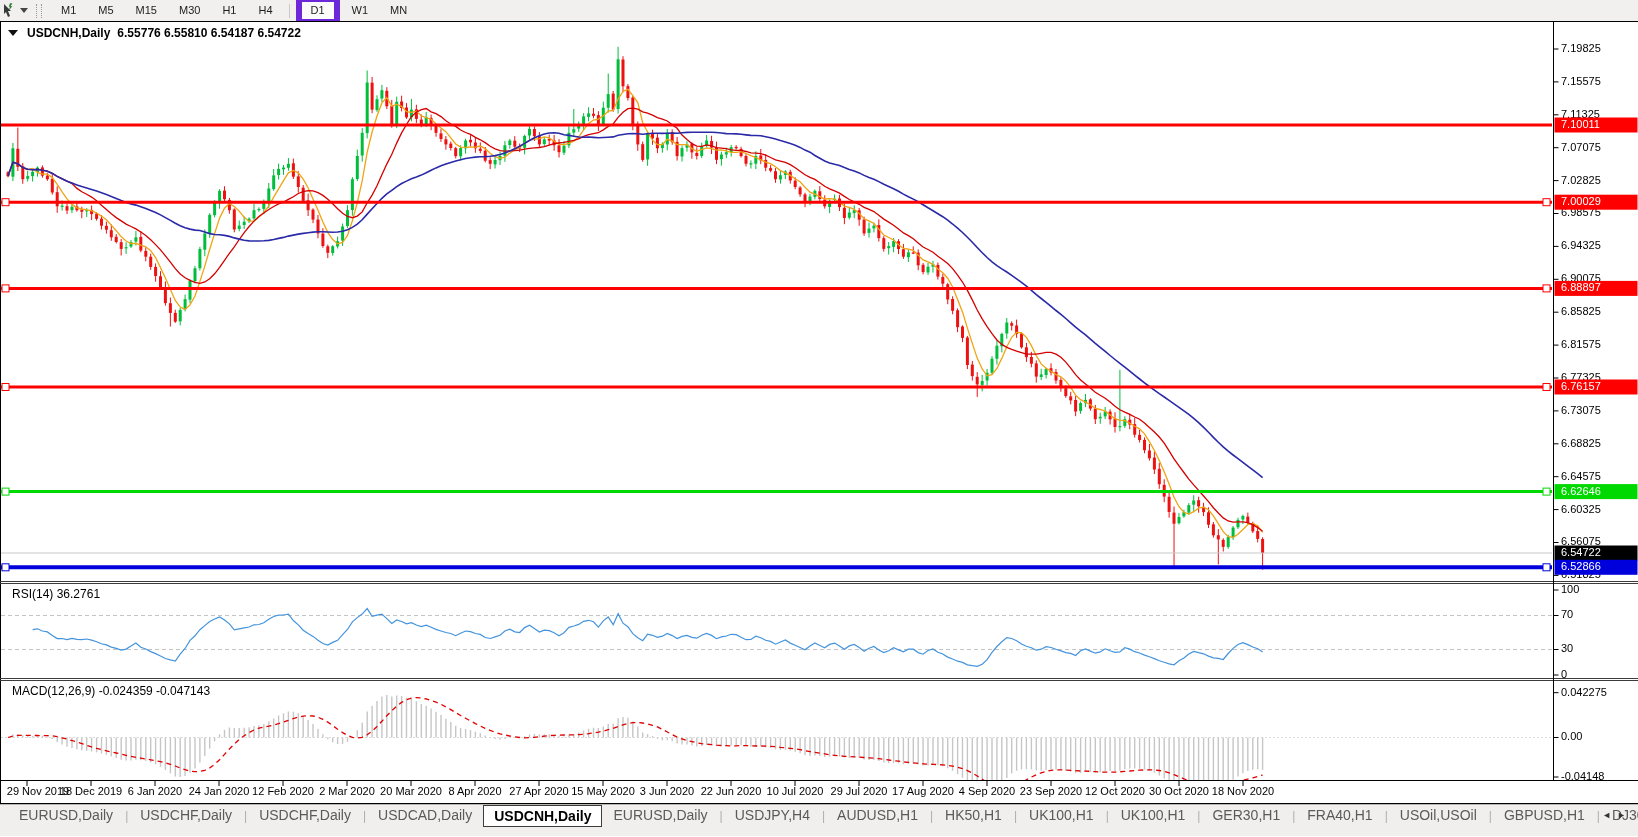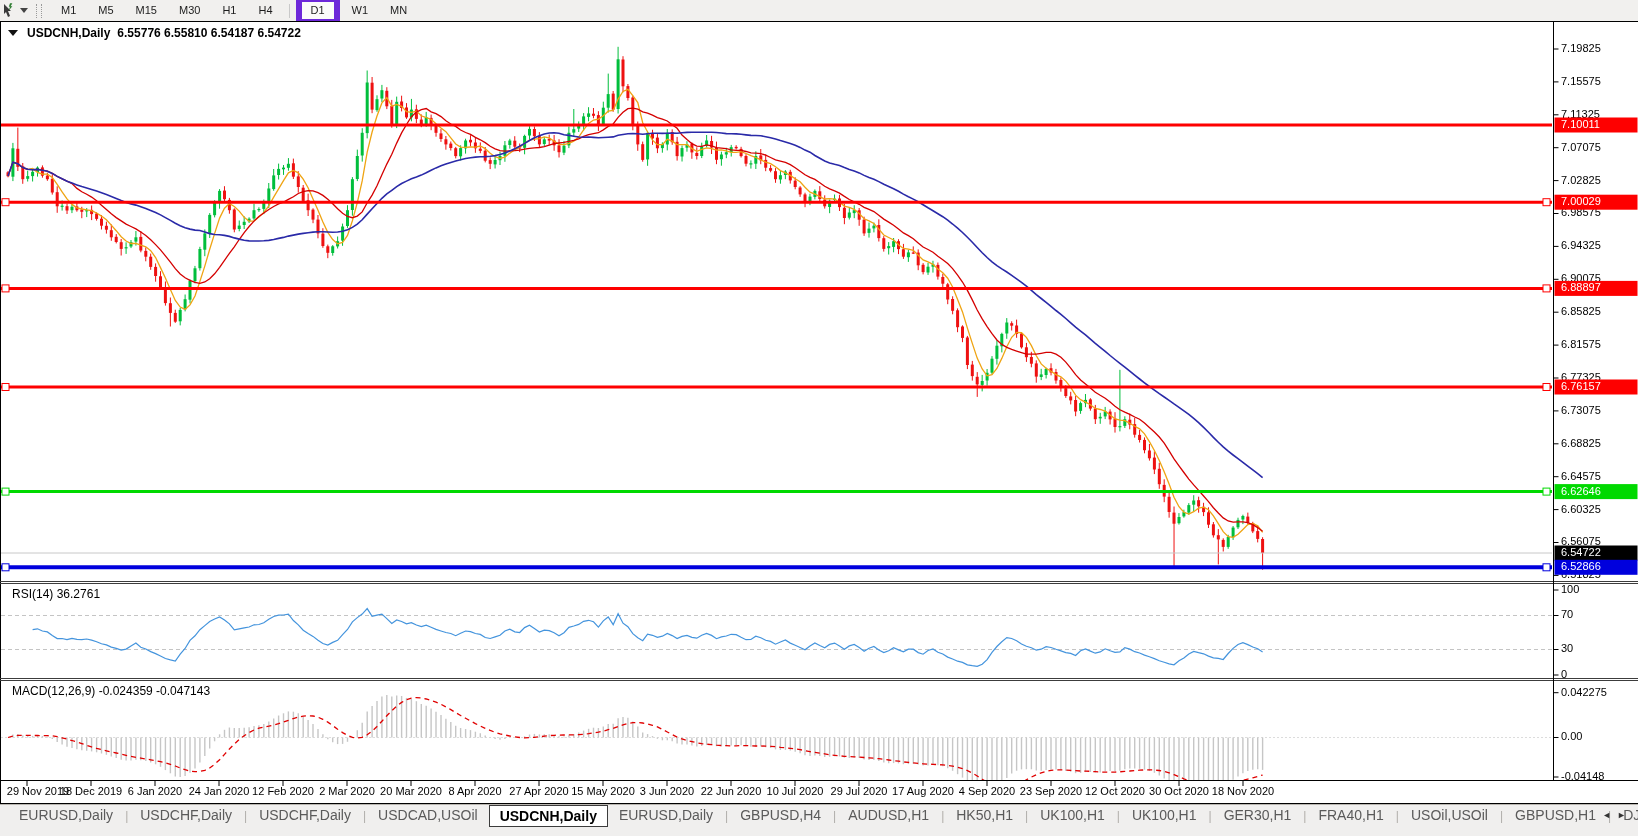--- a/index.html
+++ b/index.html
@@ -1030,25 +1030,25 @@
   </div>
 
   <div class="tabbar">
     <div class="tabs-row" id="tabRow">
         <span class="tab">EURUSD,Daily</span>
         <span class="tab-sep">|</span>
         <span class="tab">USDCHF,Daily</span>
         <span class="tab-sep">|</span>
         <span class="tab">USDCHF,Daily</span>
         <span class="tab-sep">|</span>
-        <span class="tab">USDCAD,USOil</span>
+        <span class="tab">USDCAD,Daily</span>
         <span class="tab active">USDCNH,Daily</span>
         <span class="tab">EURUSD,Daily</span>
         <span class="tab-sep">|</span>
-        <span class="tab">GBPUSD,H4</span>
+        <span class="tab">USDJPY,H4</span>
         <span class="tab-sep">|</span>
         <span class="tab">AUDUSD,H1</span>
         <span class="tab-sep">|</span>
         <span class="tab">HK50,H1</span>
         <span class="tab-sep">|</span>
         <span class="tab">UK100,H1</span>
         <span class="tab-sep">|</span>
         <span class="tab">UK100,H1</span>
         <span class="tab-sep">|</span>
         <span class="tab">GER30,H1</span>

